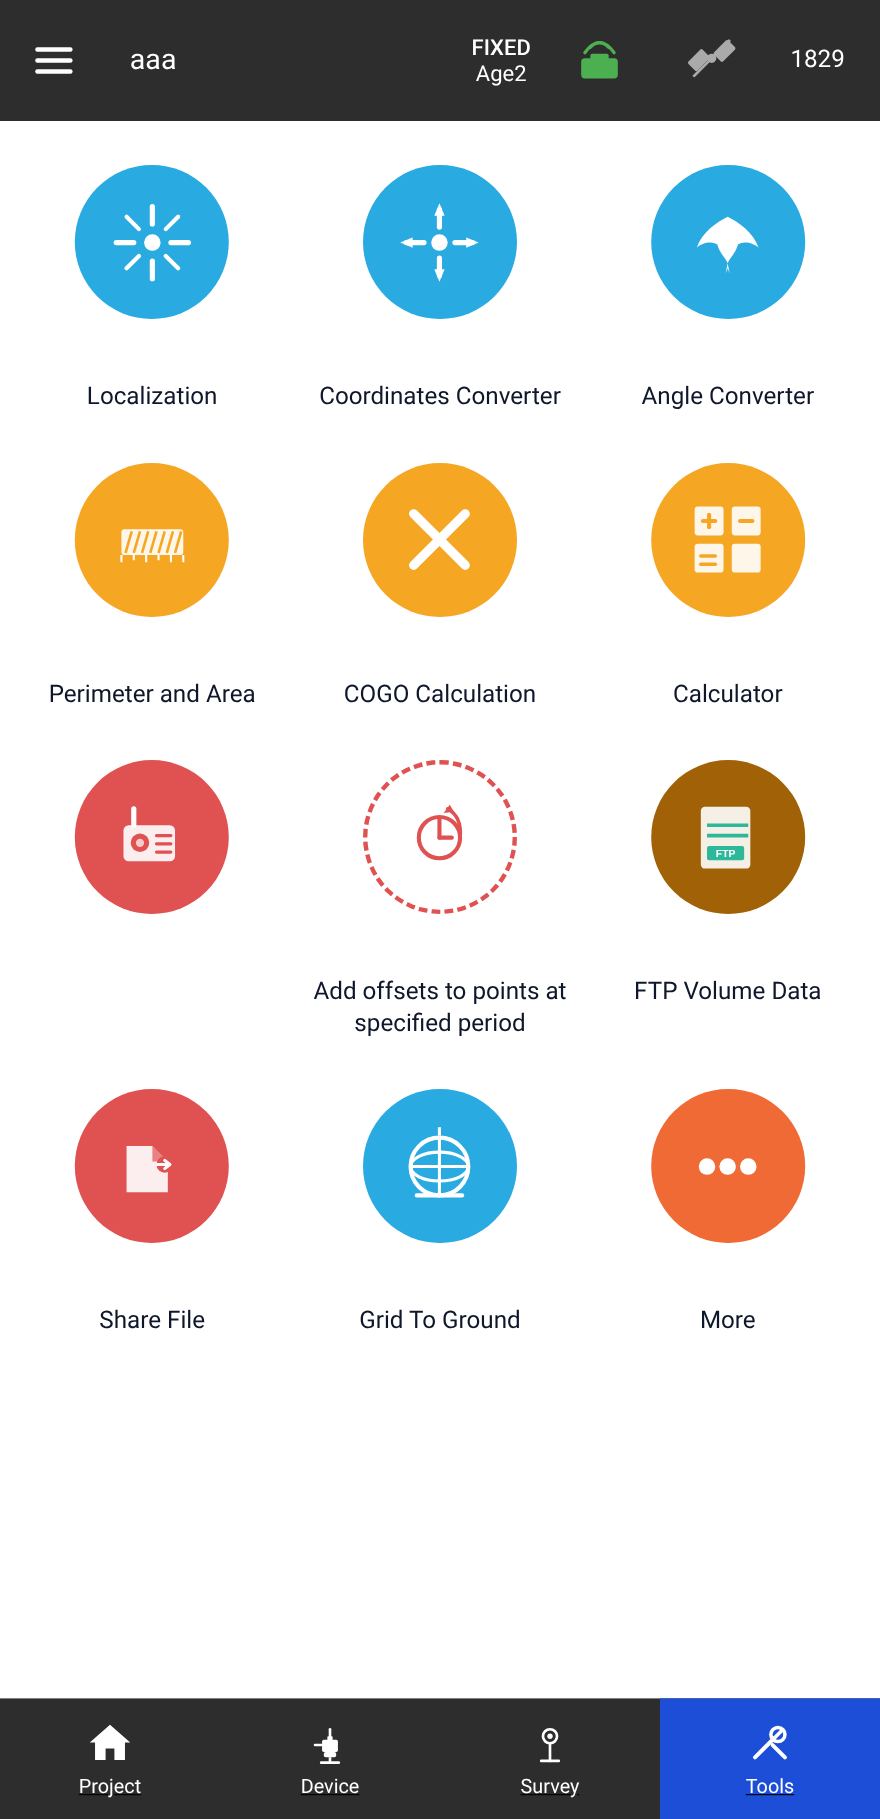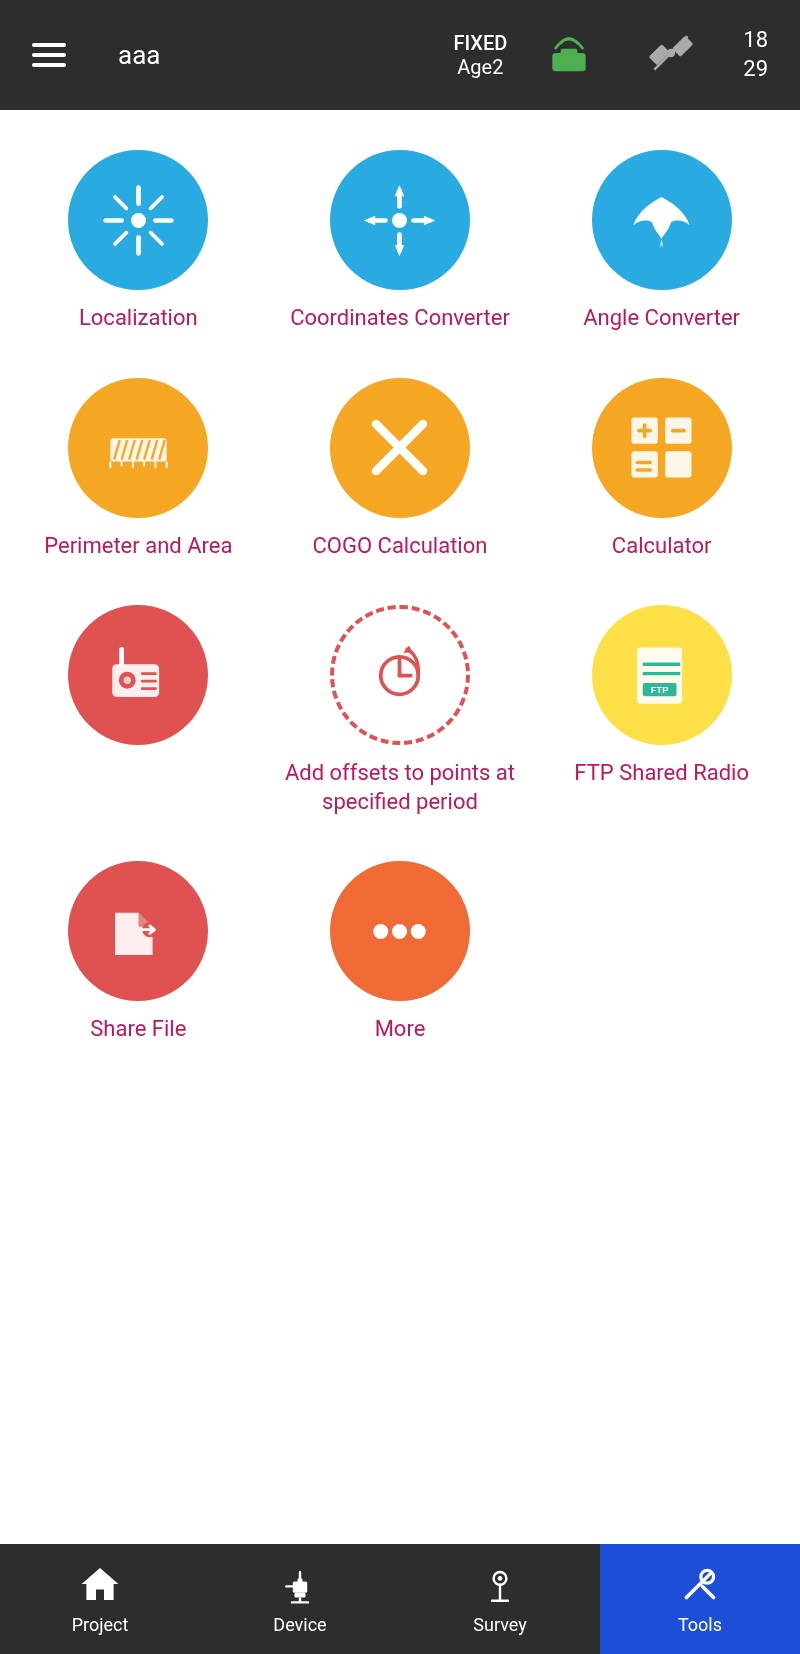--- a/index.html
+++ b/index.html
@@ -69,21 +69,21 @@
     }
     .header-satellite {
       margin-right: 15px;
     }
     .header-satellite svg {
       width: 50px;
       height: 50px;
     }
     .header-counts {
       display: flex;
-      flex-direction: column;
+      flex-direction: row;
       align-items: flex-start;
     }
     .header-count {
       color: white;
       font-size: 22px;
       line-height: 1.3;
     }
 
     
     .content {
@@ -120,49 +120,51 @@
 
     .tool-icon svg {
       width: 75px;
       height: 75px;
       fill: white;
     }
 
     .tool-label {
       font-size: 22px;
       text-align: center;
-      color: #be185d;
+      color: #0f172a;
       line-height: 1.3;
+      margin-top: 43px;
     }
 
     
     .bg-blue { background: #29abe2; }
     .bg-orange { background: #f5a623; }
     .bg-red { background: #e05252; }
     .bg-blue-dark { background: #3d6bb5; }
-    .bg-teal { background: #fde047; }
+    .bg-teal { background: #a16207; }
     .bg-coral { background: #e05252; }
     .bg-sky { background: #29abe2; }
     .bg-orange-red { background: #f06a35; }
 
     
     .bottom-nav {
       height: 110px;
       background: #2d2d2d;
       display: flex;
       flex-shrink: 0;
     }
     .nav-item {
       flex: 1;
       display: flex;
       flex-direction: column;
       align-items: center;
       justify-content: center;
       cursor: pointer;
       gap: 6px;
+      text-decoration: underline;
     }
     .nav-item.active {
       background: #1d4ed8;
     }
     .nav-icon svg {
       width: 40px;
       height: 40px;
       fill: white;
     }
     .nav-label {
@@ -372,38 +374,56 @@
 
           <rect x="14" y="10" width="48" height="60" rx="4" fill="white" opacity="0.9"></rect>
 
           <line x1="20" y1="28" x2="60" y2="28" stroke="#2db89a" stroke-width="3.5"></line>
           <line x1="20" y1="38" x2="60" y2="38" stroke="#2db89a" stroke-width="3.5"></line>
 
           <rect x="20" y="48" width="36" height="14" rx="2" fill="#2db89a"></rect>
           <text x="38" y="59" text-anchor="middle" fill="white" font-size="10" font-weight="bold" font-family="Arial">FTP</text>
         </svg>
       </div>
-      <span class="tool-label">FTP Shared Radio</span>
+      <span class="tool-label">FTP Volume Data</span>
     </div>
 
     <div class="tool-item">
       <div class="tool-icon bg-coral">
         <svg viewBox="0 0 80 80" xmlns="http://www.w3.org/2000/svg">
 
           <path d="M15 20 L15 65 L55 65 L55 35 L40 20 Z" fill="white" opacity="0.9"></path>
           <path d="M40 20 L40 35 L55 35 Z" fill="#e05252" opacity="0.7"></path>
 
           <path d="M28 45 L52 45" stroke="#e05252" stroke-width="0"></path>
           <circle cx="52" cy="38" r="8" fill="#e05252"></circle>
           <path d="M45 38 L55 38 M52 34 L57 38 L52 42" stroke="white" stroke-width="3" fill="none" stroke-linecap="round" stroke-linejoin="round"></path>
         </svg>
       </div>
       <span class="tool-label">Share File</span>
     </div>
 
+    <div class="tool-item">
+      <div class="tool-icon bg-sky">
+        <svg viewBox="0 0 80 80" xmlns="http://www.w3.org/2000/svg">
+
+          <circle cx="40" cy="40" r="28" fill="none" stroke="white" stroke-width="4"></circle>
+
+          <ellipse cx="40" cy="40" rx="28" ry="14" fill="none" stroke="white" stroke-width="3"></ellipse>
+          <line x1="12" y1="40" x2="68" y2="40" stroke="white" stroke-width="3"></line>
+
+          <line x1="40" y1="12" x2="40" y2="68" stroke="white" stroke-width="3"></line>
+
+          <line x1="18" y1="68" x2="62" y2="68" stroke="white" stroke-width="4" stroke-linecap="round"></line>
+
+          <line x1="40" y1="10" x2="40" y2="2" stroke="white" stroke-width="3"></line>
+        </svg>
+      </div>
+      <span class="tool-label">Grid To Ground</span>
+    </div>
 
 
     <div class="tool-item">
       <div class="tool-icon bg-orange-red">
         <svg viewBox="0 0 80 80" xmlns="http://www.w3.org/2000/svg">
           <circle cx="20" cy="40" r="8" fill="white"></circle>
           <circle cx="40" cy="40" r="8" fill="white"></circle>
           <circle cx="60" cy="40" r="8" fill="white"></circle>
         </svg>
       </div>

